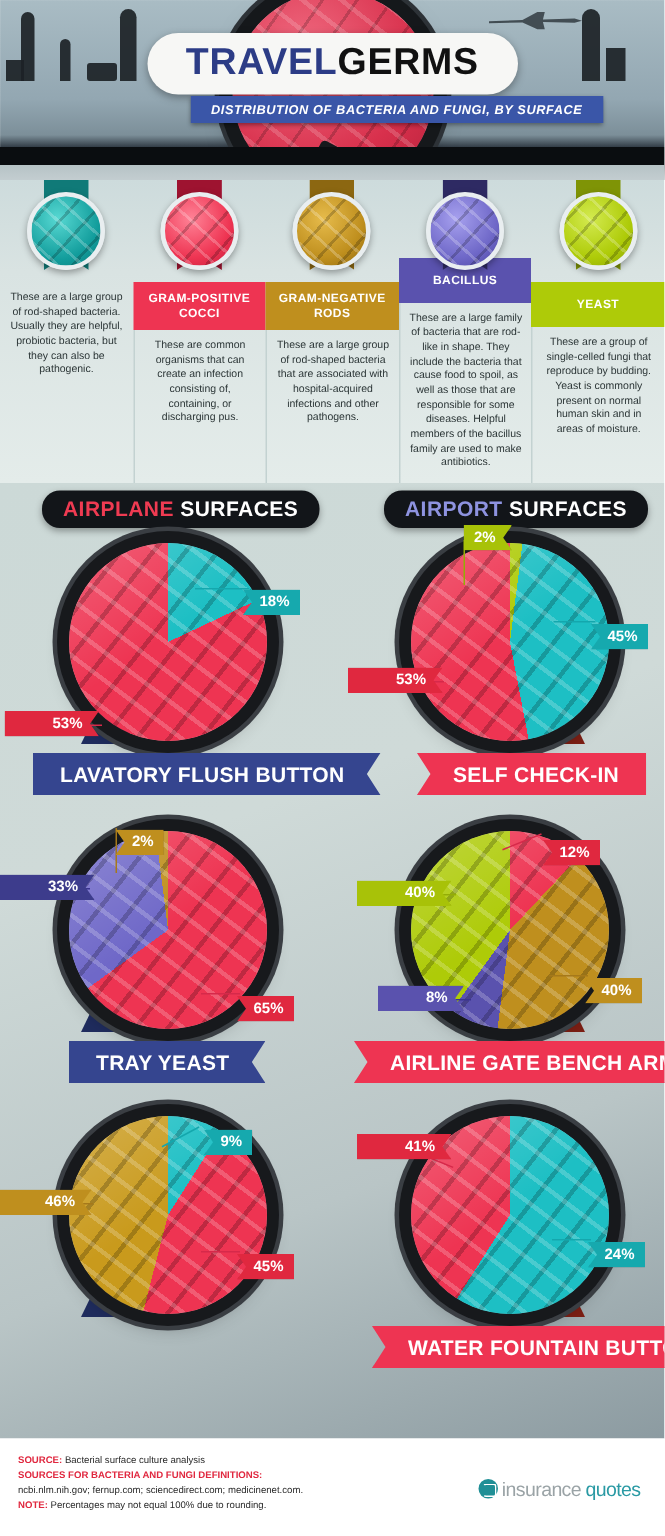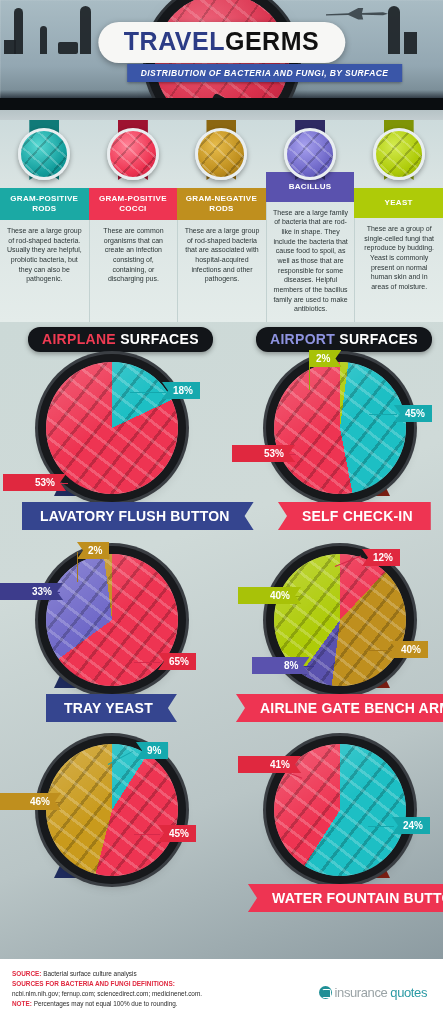--- a/index.html
+++ b/index.html
@@ -143,21 +143,21 @@
   }
   .ribbon.left-notch { clip-path: polygon(0 0,100% 0,100% 100%,0 100%,9px 50%); padding-left:24px; }
   .ribbon.right-notch { clip-path: polygon(0 0,100% 0,calc(100% - 9px) 50%,100% 100%,0 100%); padding-right:24px; }
 
   .callout {
     position:absolute; color:#fff; font-size:10px; font-weight:bold;
     padding:3px 7px; white-space:nowrap;
     font-family:"Liberation Sans Narrow","Liberation Sans",sans-serif;
     box-shadow:0 1px 2px rgba(0,0,0,.3);
   }
-  .callout.tail-left { clip-path: polygon(0 0,100% 0,100% 100%,0 100%,6px 50%); padding-left:11px; }
+  .callout.tail-left { clip-path: polygon(0 0,100% 0,100% 100%,0 100%,6px 50%); padding-left:11px;margin-top:11px; }
   .callout.tail-right { clip-path: polygon(0 0,100% 0,calc(100% - 6px) 50%,100% 100%,0 100%); padding-right:11px;padding-left:32px; }
   .leader { position:absolute; background:#000; }
 
   
   .footer {
     position:relative; width:443px; height:65px; background:#fff;
     padding:10px 12px; display:flex; align-items:flex-start; justify-content:space-between;
   }
   .src-block { font-size:6.4px; line-height:1.55; color:#2a2a2a; }
   .src-label { color:#e0283f; font-weight:bold; }
@@ -199,21 +199,20 @@
     </div>
     <div class="subtitle-band">DISTRIBUTION OF BACTERIA AND FUNGI, BY SURFACE</div>
   </div>
 
   <div class="legend">
     <div class="legend-col">
       <div class="legend-top">
         <div class="pennant" style="background:#107a78"></div>
         <div class="legend-circle" style="background:radial-gradient(circle at 38% 32%, #57d8d2, #119c9b 65%, #0a7b7b)"></div>
       </div>
-      <div class="legend-head" style="background:#1ba9a4">GRAM-POSITIVE RODS</div>
       <div class="legend-body">These are a large group of rod-shaped bacteria. Usually they are helpful, probiotic bacteria, but they can also be pathogenic.</div>
     </div>
     <div class="legend-col">
       <div class="legend-top">
         <div class="pennant" style="background:#9e1330"></div>
         <div class="legend-circle" style="background:radial-gradient(circle at 38% 32%, #ff8296, #ee3452 62%, #c21a3b)"></div>
       </div>
       <div class="legend-head" style="background:#ee3452">GRAM-POSITIVE COCCI</div>
       <div class="legend-body">These are common organisms that can create an infection consisting of, containing, or discharging pus.</div>
     </div>

